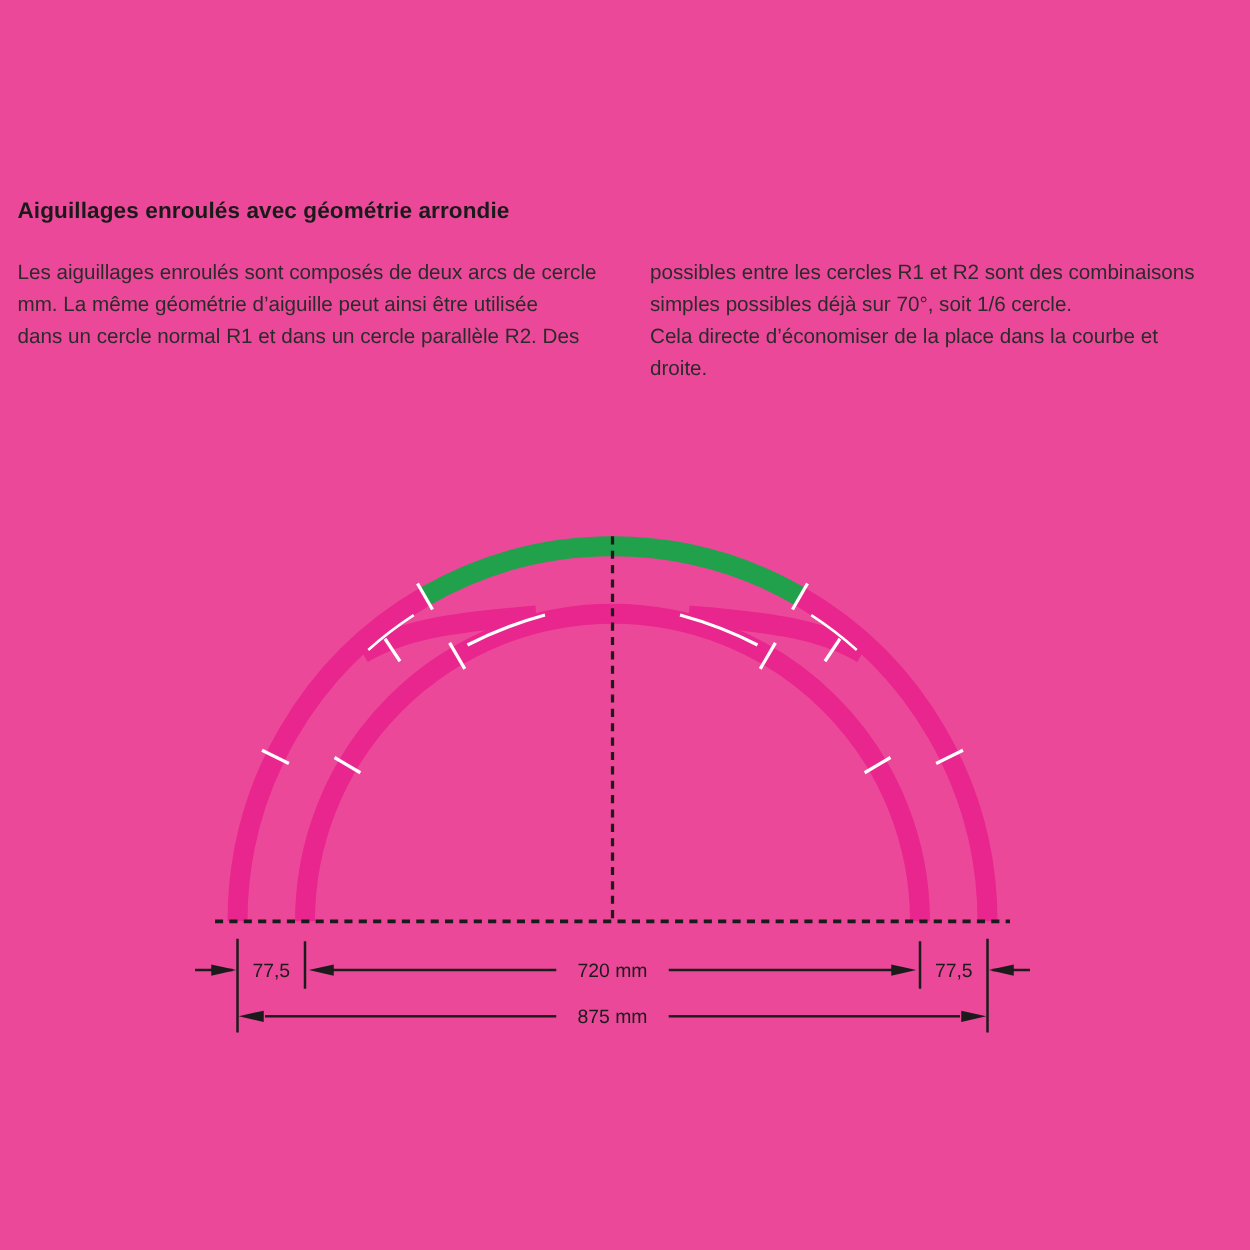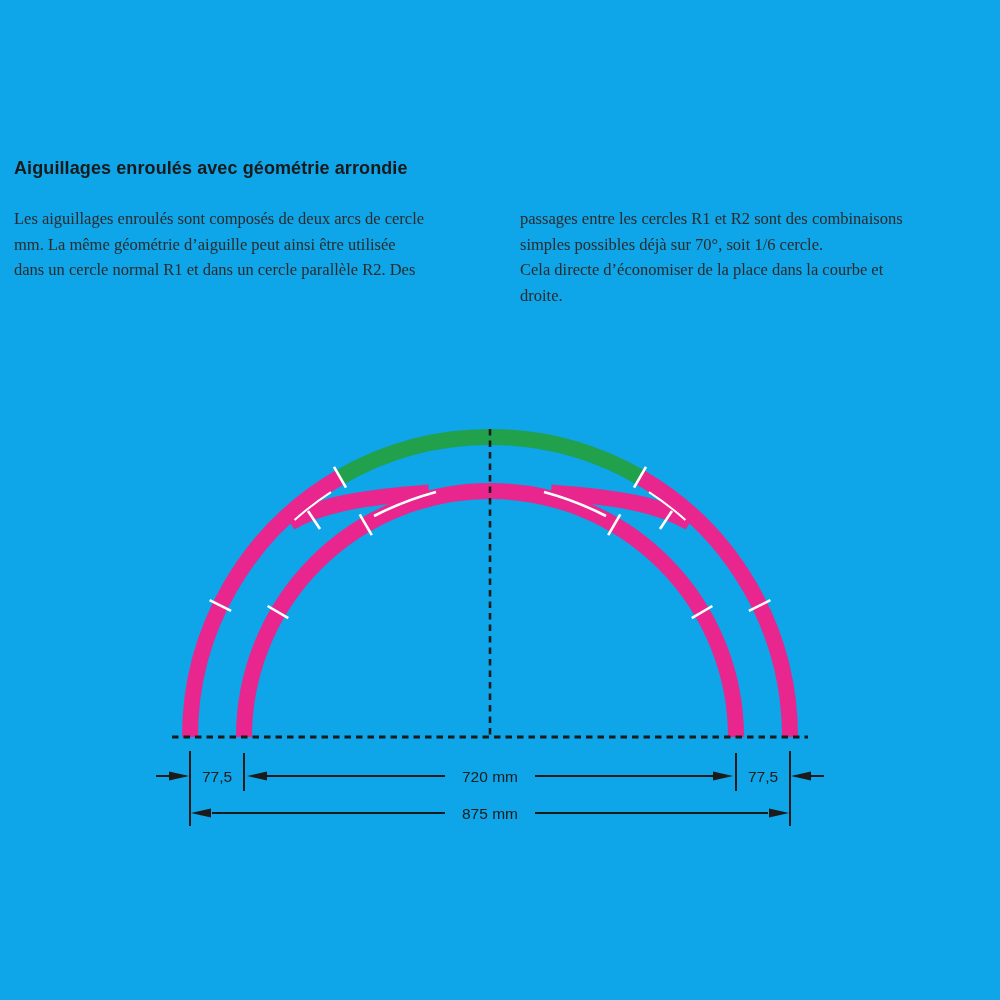--- a/index.html
+++ b/index.html
@@ -1,32 +1,32 @@
 <!DOCTYPE html>
 <html><head>
 <meta charset="utf-8">
 <style>
   html,body{margin:0;padding:0;background:#ffffff;}
   .page{
     position:relative;
     width:1000px;height:1000px;
-    background:#0ea5e9;
+    background:#ec4899;
     font-family:"Liberation Sans", sans-serif;
     overflow:hidden;
   }
   .heading{
     position:absolute;left:14px;top:158px;
     font-size:18px;font-weight:bold;color:#1a1a1a;
     letter-spacing:0.1px;white-space:nowrap;margin:0;
   }
   .column{
     position:absolute;top:206px;
     font-size:16.5px;line-height:25.6px;color:#2b2b2b;
   }
-  .column .line{white-space:nowrap;font-family:Liberation Serif, serif;}
+  .column .line{white-space:nowrap;}
   .col-left{left:14px;width:500px;}
   .col-right{left:520px;width:470px;}
   .diagram-svg{position:absolute;left:0;top:0;}
   .dim-text{
     font-family:"Liberation Sans", sans-serif;
     font-size:15.5px;
   }
 </style>
 </head>
 <body>
@@ -35,21 +35,21 @@
 
   <h1 class="heading">Aiguillages enroulés avec géométrie arrondie</h1>
 
   <div class="column col-left">
     <div class="line">Les aiguillages enroulés sont composés de deux arcs de cercle</div>
     <div class="line">mm. La même géométrie d’aiguille peut ainsi être utilisée</div>
     <div class="line">dans un cercle normal R1 et dans un cercle parallèle R2. Des</div>
   </div>
 
   <div class="column col-right">
-    <div class="line">passages entre les cercles R1 et R2 sont des combinaisons</div>
+    <div class="line">possibles entre les cercles R1 et R2 sont des combinaisons</div>
     <div class="line">simples possibles déjà sur 70°, soit 1/6 cercle.</div>
     <div class="line">Cela directe d’économiser de la place dans la courbe et</div>
     <div class="line">droite.</div>
   </div>
 
   <svg class="diagram-svg" width="1000" height="1000" viewBox="0 0 1000 1000" role="img">
 
     <g fill="none" stroke-width="16" stroke-linecap="butt" stroke="#E9268E">
       <path d="M 190 737 A 300 300 0 0 1 340 477.2"></path>
       <path d="M 640 477.2 A 300 300 0 0 1 790 737"></path>

